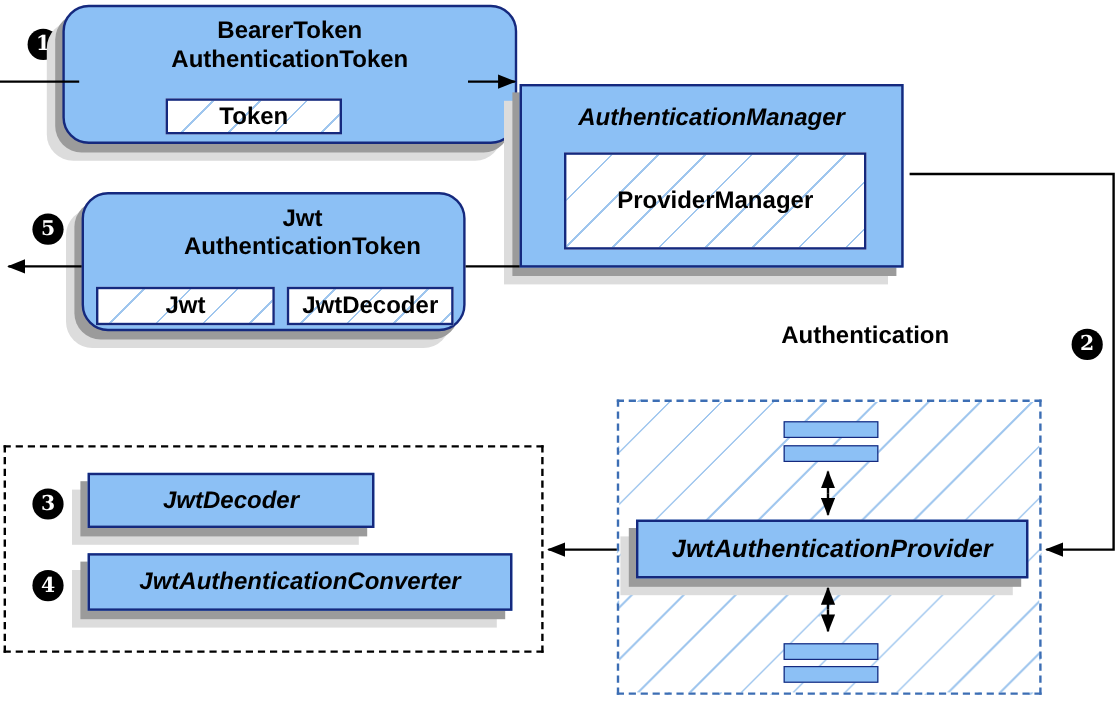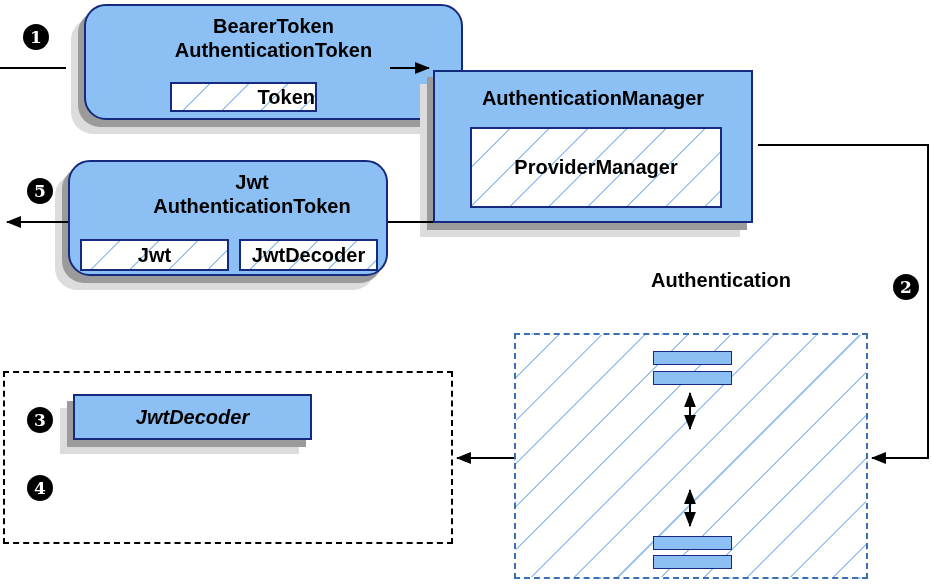--- a/index.html
+++ b/index.html
@@ -55,32 +55,32 @@
 <body>
 
 <div id="stage">
 
   <div class="badge" style="left:23px; top:24px;"><span>1</span></div>
   <div class="badge" style="left:893px; top:274px;"><span>2</span></div>
   <div class="badge" style="left:27px; top:407px;"><span>3</span></div>
   <div class="badge" style="left:27px; top:475px;"><span>4</span></div>
   <div class="badge" style="left:27px; top:178px;"><span>5</span></div>
 
-  <div class="node rounded" style="left:84px; top:4px; width:379px; height:116px;">
+  <div class="node rounded" style="left:52px; top:4px; width:379px; height:116px;">
     <div class="title">
       <div>BearerToken</div>
       <div>AuthenticationToken</div>
     </div>
-    <div class="chip" style="left:84px; top:76px; width:147px; height:30px; line-height:27px;text-align:right;">
+    <div class="chip" style="left:84px; top:76px; width:147px; height:30px; line-height:27px;">
       <span>Token</span>
     </div>
   </div>
 
   <div class="node" style="left:433px; top:70px; width:320px; height:153px;">
-    <div class="title" style="margin-top:14px;">AuthenticationManager</div>
+    <div class="title" style="margin-top:14px;font-style:italic;">AuthenticationManager</div>
     <div class="chip" style="left:35px; top:55px; width:252px; height:81px; line-height:77px;">
       <span>ProviderManager</span>
     </div>
   </div>
 
   <div class="node rounded" style="left:68px; top:160px; width:320px; height:116px;padding-left:48px;">
     <div class="title">
       <div>Jwt</div>
       <div>AuthenticationToken</div>
     </div>
@@ -96,27 +96,33 @@
     <div>Authentication</div>
   </div>
 
   <div id="providers-area">
     <div class="stub-bar" style="left:137px; top:16px;"></div>
     <div class="stub-bar" style="left:137px; top:36px;"></div>
     <div class="stub-bar" style="left:137px; top:201px;"></div>
     <div class="stub-bar" style="left:137px; top:220px;"></div>
   </div>
 
+  <div class="wide-box" style="left:530px; top:433px; width:327px; height:49px; font-size:21px; line-height:46px;">
+    <span>JwtAuthenticationProvider</span>
+  </div>
 
   <div id="decoder-area"></div>
 
   <div class="wide-box" style="left:73px; top:394px; width:239px; height:46px; font-size:20px; line-height:43px;">
     <span>JwtDecoder</span>
   </div>
 
+  <div class="wide-box" style="left:73px; top:461px; width:354px; height:48px; font-size:20px; line-height:45px;">
+    <span>JwtAuthenticationConverter</span>
+  </div>
 
   <svg id="connectors" viewBox="0 0 932 584" xmlns="http://www.w3.org/2000/svg">
     <defs>
       <marker id="ah" viewBox="0 0 14 11" markerWidth="15" markerHeight="12" refX="13" refY="5.5" orient="auto" markerUnits="userSpaceOnUse">
         <path d="M0,0 L14,5.5 L0,11 Z" fill="#000"></path>
       </marker>
     </defs>
     <g stroke="#000" stroke-width="2" fill="none">
       <line x1="0" y1="68" x2="66" y2="68"></line>
       <line x1="390" y1="68" x2="429" y2="68" marker-end="url(#ah)"></line>

